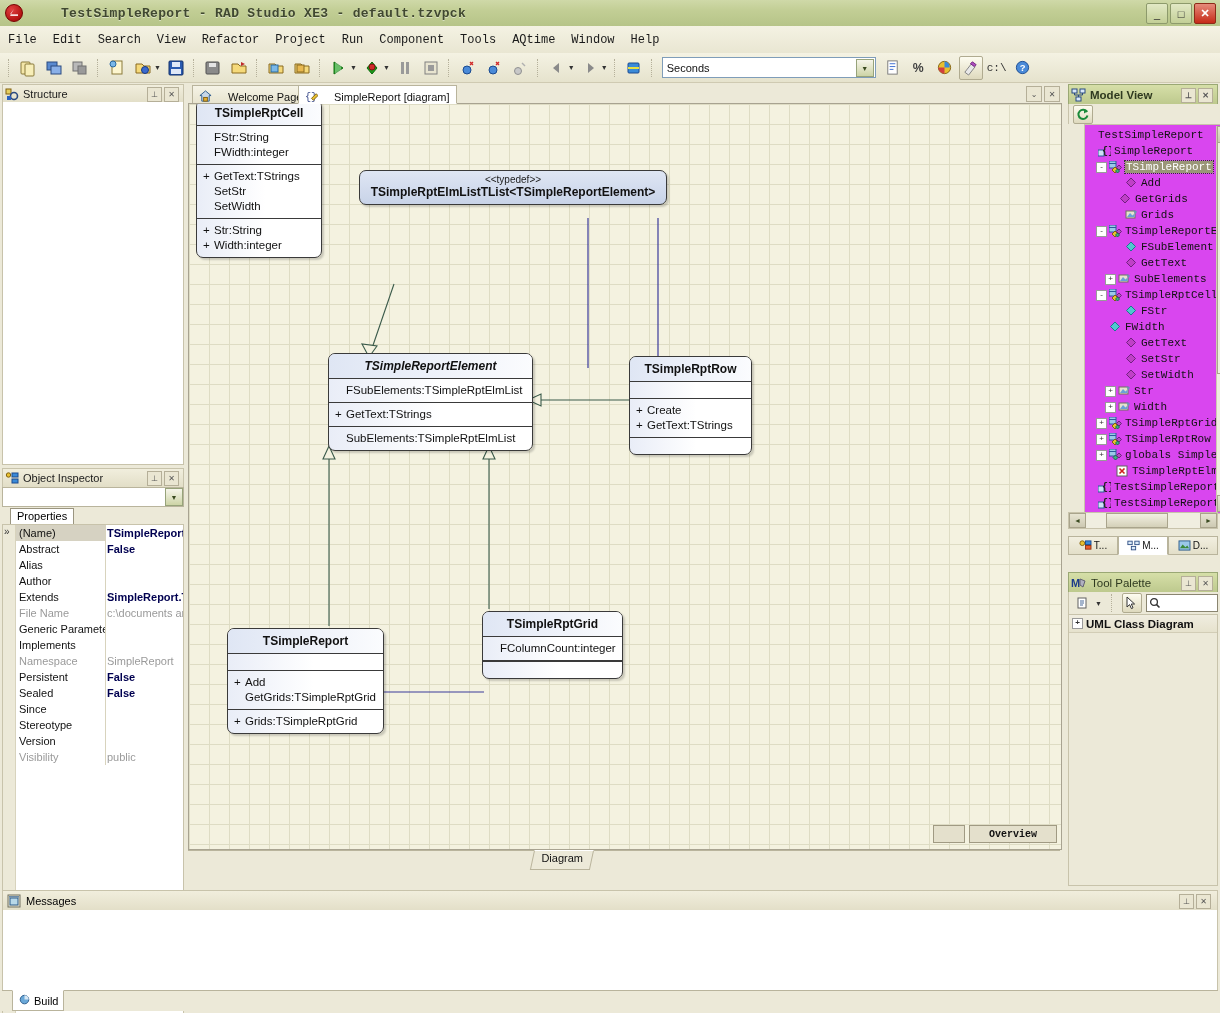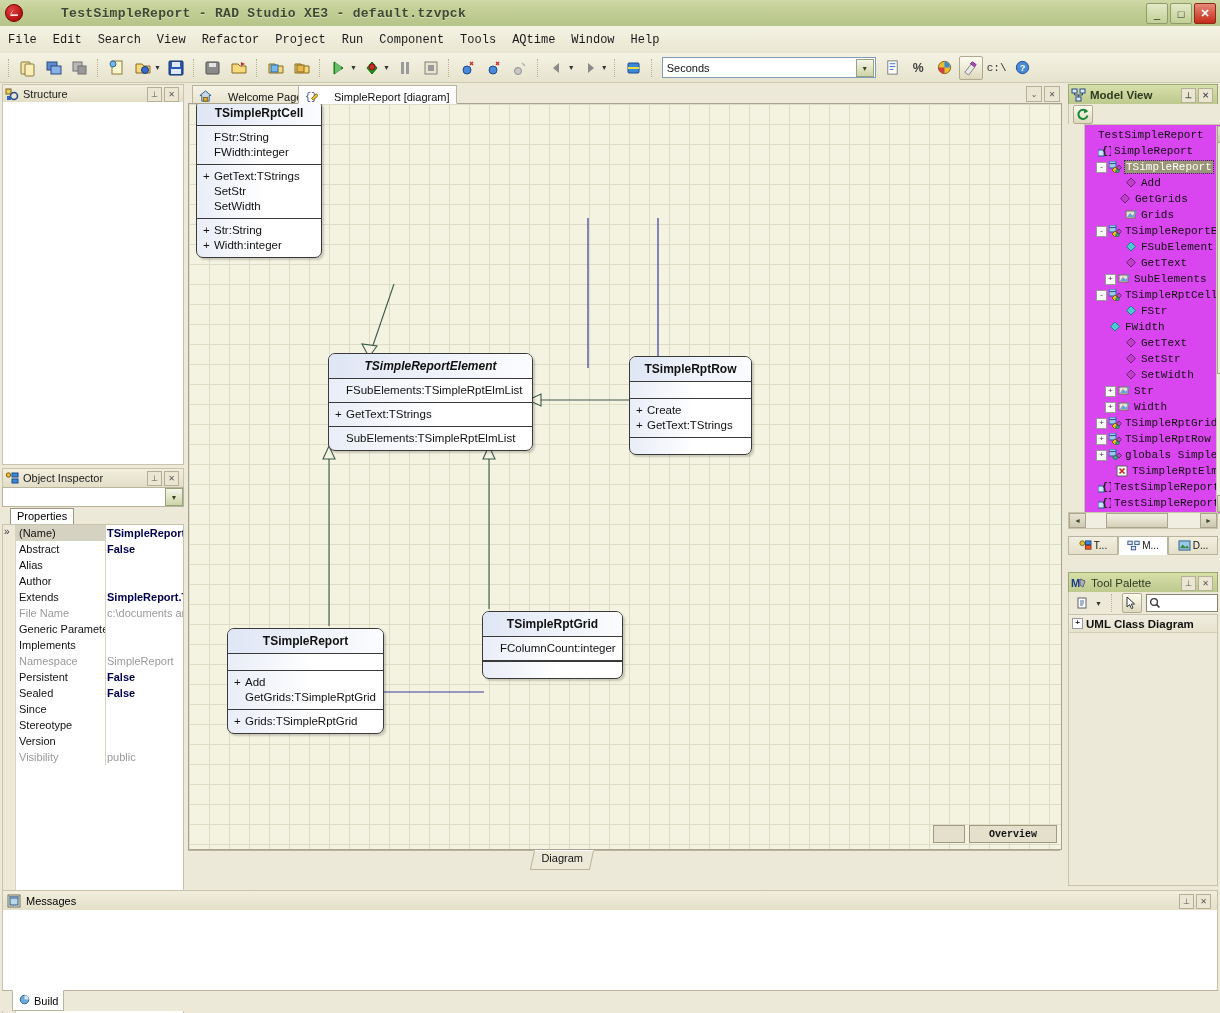--- a/index.html
+++ b/index.html
@@ -636,20 +636,24 @@
             <div class="row"><span class="vis">+</span><span>GetText:TStrings</span></div>
             <div class="row"><span class="vis"></span><span>SetStr</span></div>
             <div class="row"><span class="vis"></span><span>SetWidth</span></div>
           </div>
           <div class="sep"></div>
           <div class="compart">
             <div class="row"><span class="vis">+</span><span>Str:String</span></div>
             <div class="row"><span class="vis">+</span><span>Width:integer</span></div>
           </div>
         </div>
+      <div class="umlbox typedef" id="box-typedef" style="left:170px;top:66px;width:306px;">
+          <div class="stereo">&lt;&lt;typedef&gt;&gt;</div>
+          <div class="cname" style="background: transparent; padding: 0px 6px 5px;">TSimpleRptElmListTList&lt;TSimpleReportElement&gt;</div>
+        </div>
       <div class="umlbox" id="box-element" style="left:139px;top:249px;width:203px;">
           <div class="cname ital">TSimpleReportElement</div>
           <div class="sep"></div>
           <div class="compart">
             <div class="row"><span class="vis"></span><span>FSubElements:TSimpleRptElmList</span></div>
           </div>
           <div class="sep"></div>
           <div class="compart">
             <div class="row"><span class="vis">+</span><span>GetText:TStrings</span></div>
           </div>

